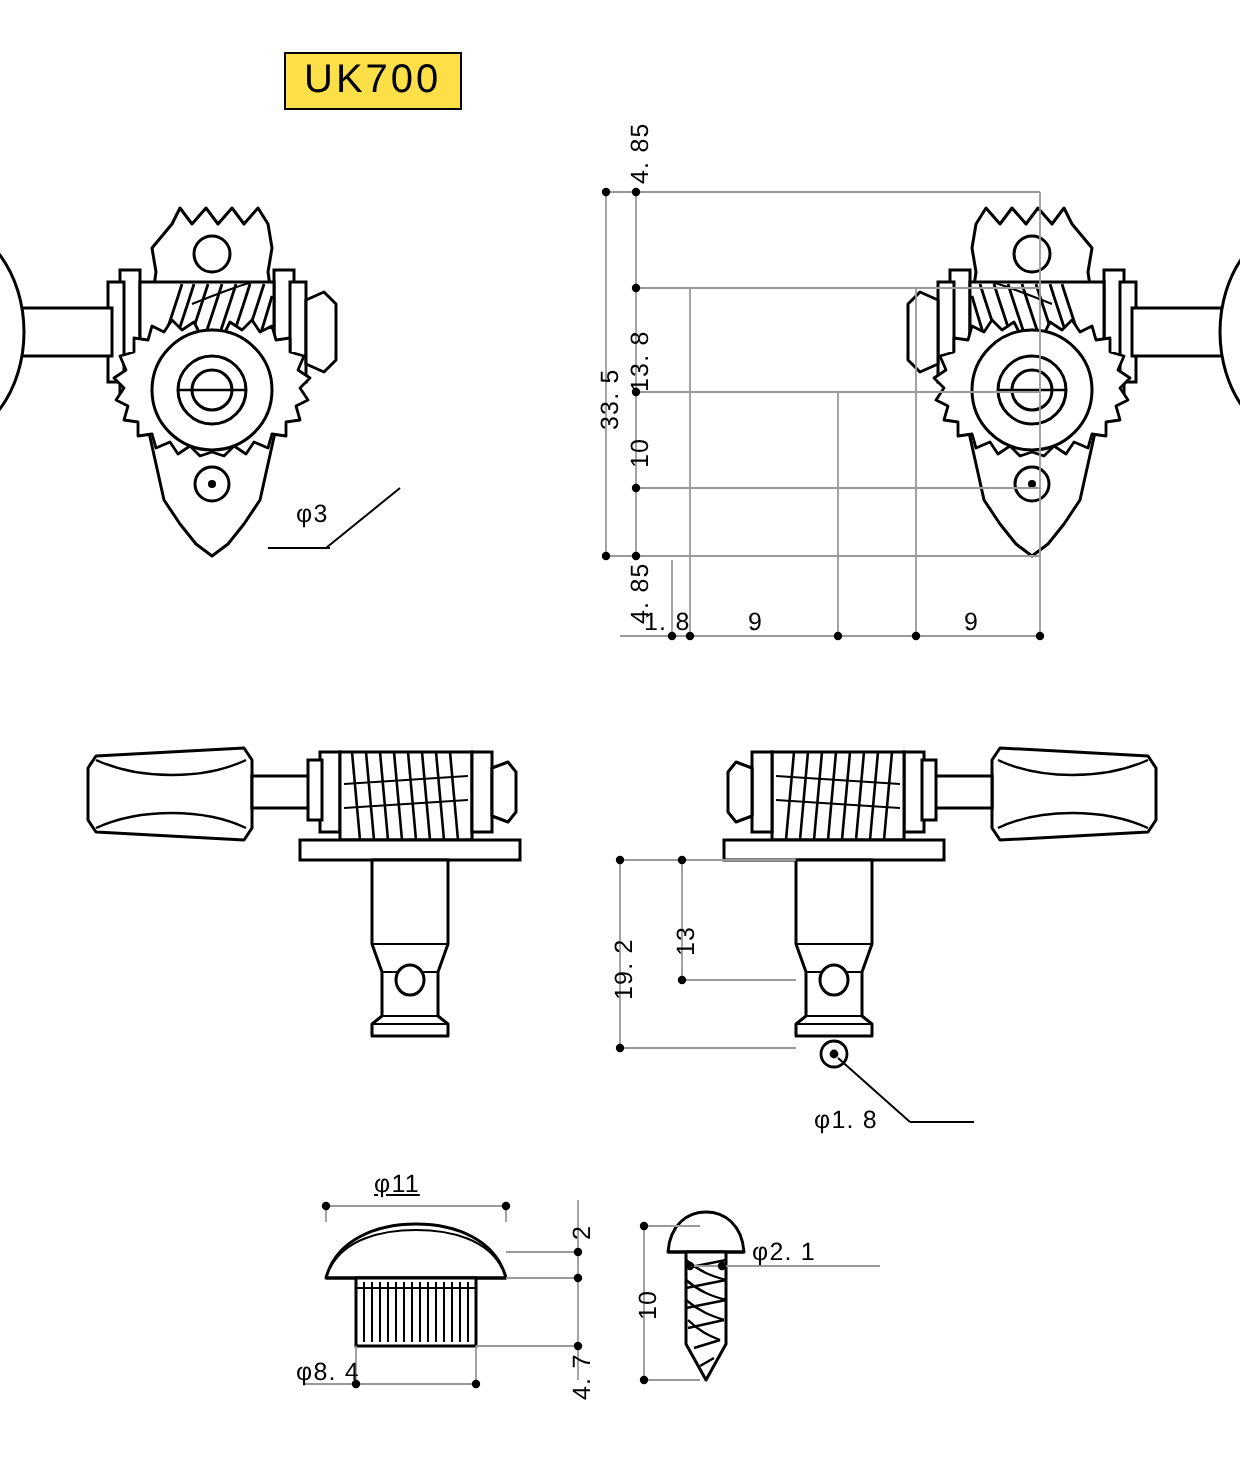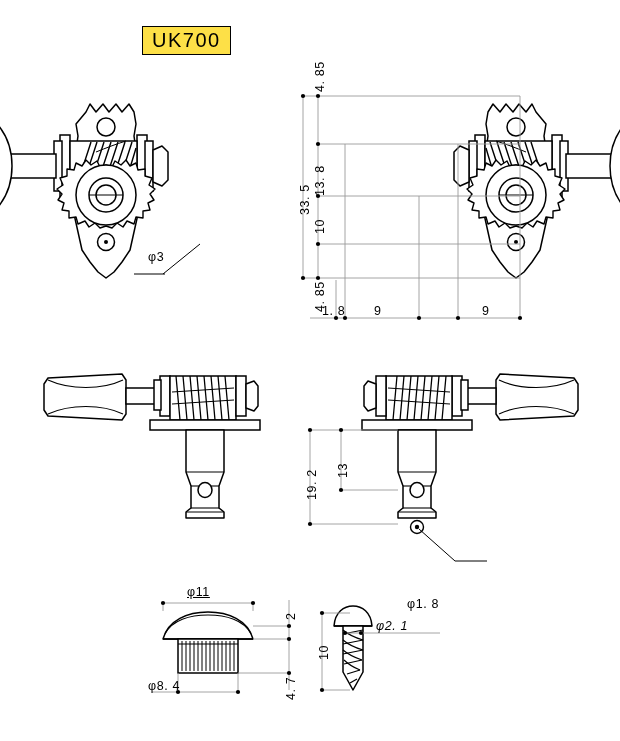--- a/index.html
+++ b/index.html
@@ -276,23 +276,23 @@
 
   <div class="dim" style="left:322px;top:305px;">1. 8</div>
   <div class="dim" style="left:374px;top:305px;">9</div>
   <div class="dim" style="left:482px;top:305px;">9</div>
 
   <div class="dim" style="left:148px;top:251px;">φ3</div>
 
   <div class="dim vert" style="left:306px;top:500px;">19. 2</div>
   <div class="dim vert" style="left:337px;top:478px;">13</div>
 
-  <div class="dim" style="left:407px;top:554px;margin-top:44px;">φ1. 8</div>
+  <div class="dim" style="left:407px;top:554px;">φ1. 8</div>
 
   <div class="dim" style="left:187px;top:586px;text-decoration:underline;">φ11</div>
   <div class="dim" style="left:148px;top:680px;">φ8. 4</div>
   <div class="dim vert" style="left:285px;top:620px;">2</div>
   <div class="dim vert" style="left:285px;top:700px;">4. 7</div>
 
   <div class="dim vert" style="left:318px;top:660px;">10</div>
-  <div class="dim" style="left:376px;top:620px;font-style:italic;">φ2. 1</div>
+  <div class="dim" style="left:376px;top:620px;">φ2. 1</div>
 
 </div>
 
 </body></html>

